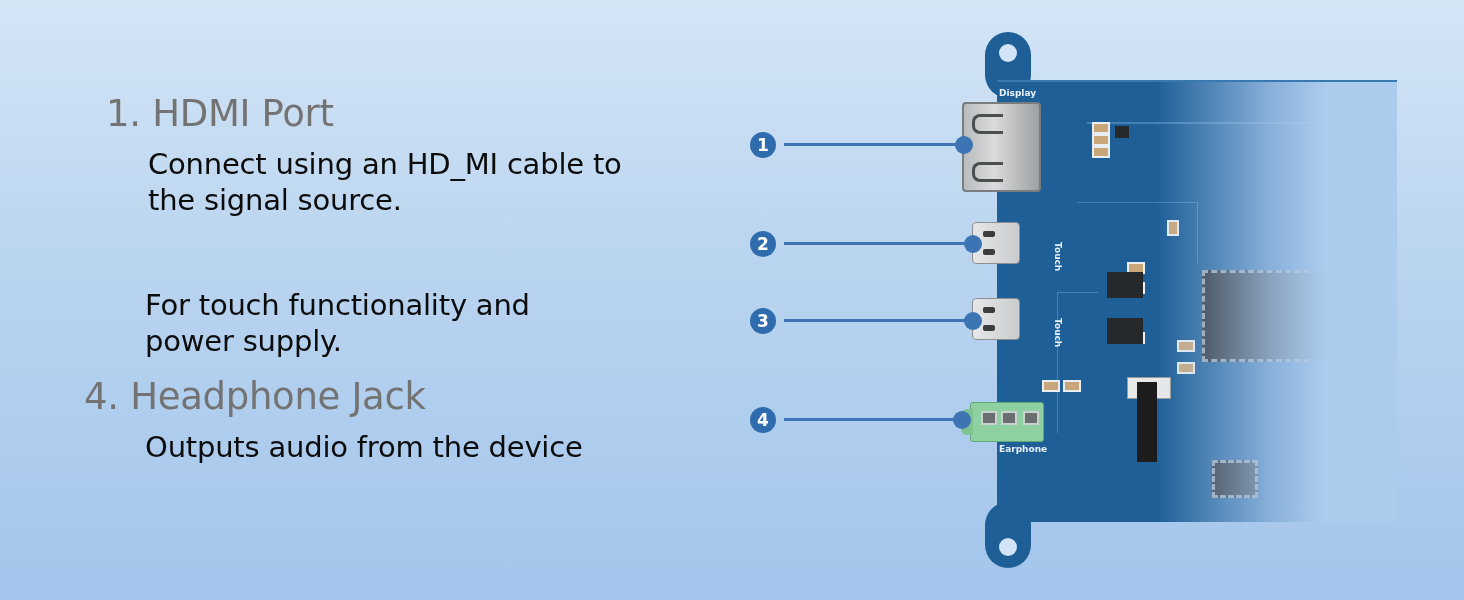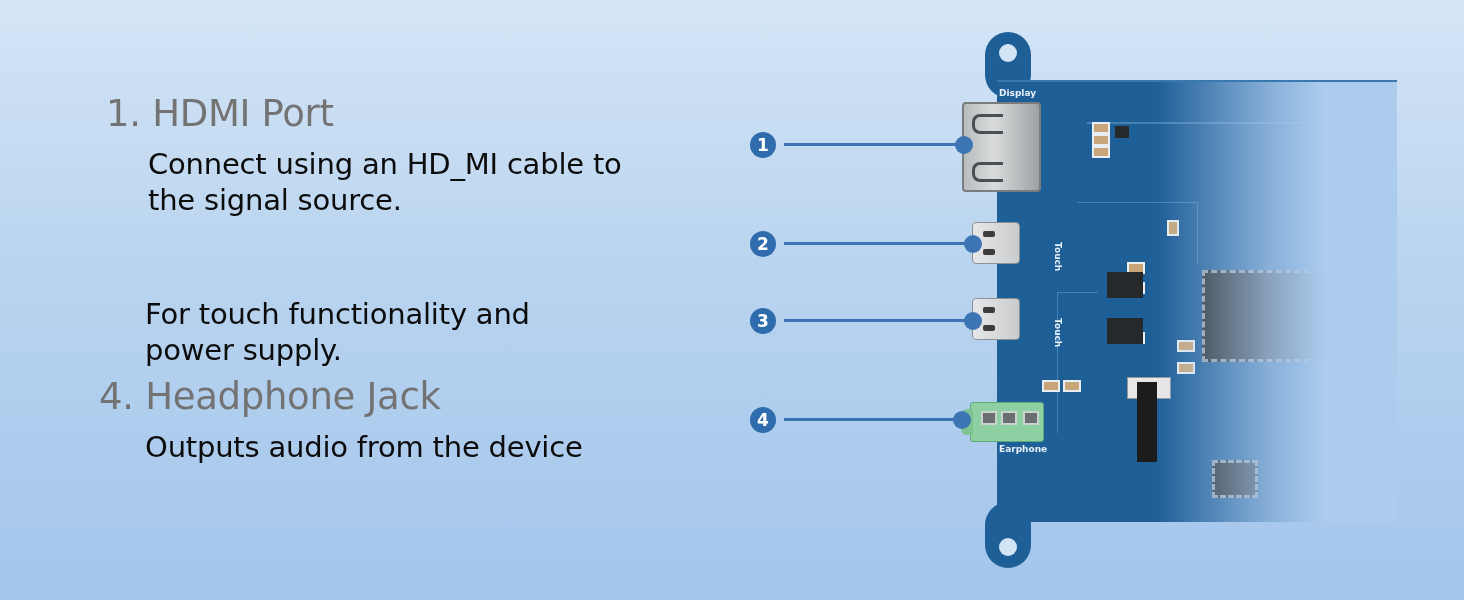--- a/index.html
+++ b/index.html
@@ -75,26 +75,26 @@
 </head>
 <body>
 
 <div class="text-col">
   <div class="heading" style="left:106px;top:92px;">1. HDMI Port</div>
   <div class="desc" style="left:108px;top:146px;">
     <div>Connect using an HD_MI cable to</div>
     <div>the signal source.</div>
   </div>
 
-  <div class="desc" style="left:105px;top:296px;">
+  <div class="desc" style="left:105px;top:287px;">
     <div>For touch functionality and</div>
     <div>power supply.</div>
   </div>
 
-  <div class="heading" style="left:99px;top:375px;">4. Headphone Jack</div>
+  <div class="heading" style="left:84px;top:375px;">4. Headphone Jack</div>
   <div class="desc" style="left:105px;top:429px;">
     <div>Outputs audio from the device</div>
   </div>
 </div>
 
 <div class="board-wrap">
   <div class="tab" style="left:25px;top:2px;">
       <div class="hole" style="top:12px;"></div>
     </div>
   <div class="tab" style="left:25px;top:472px;">

